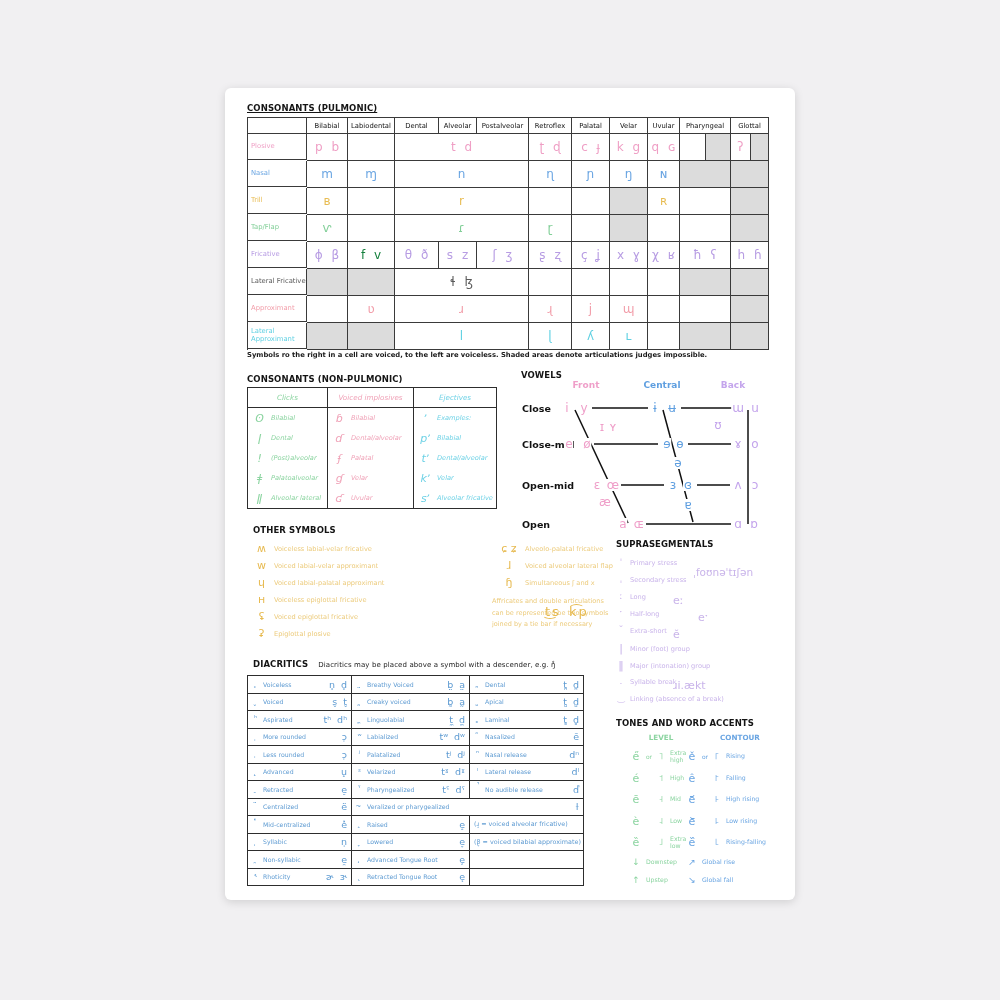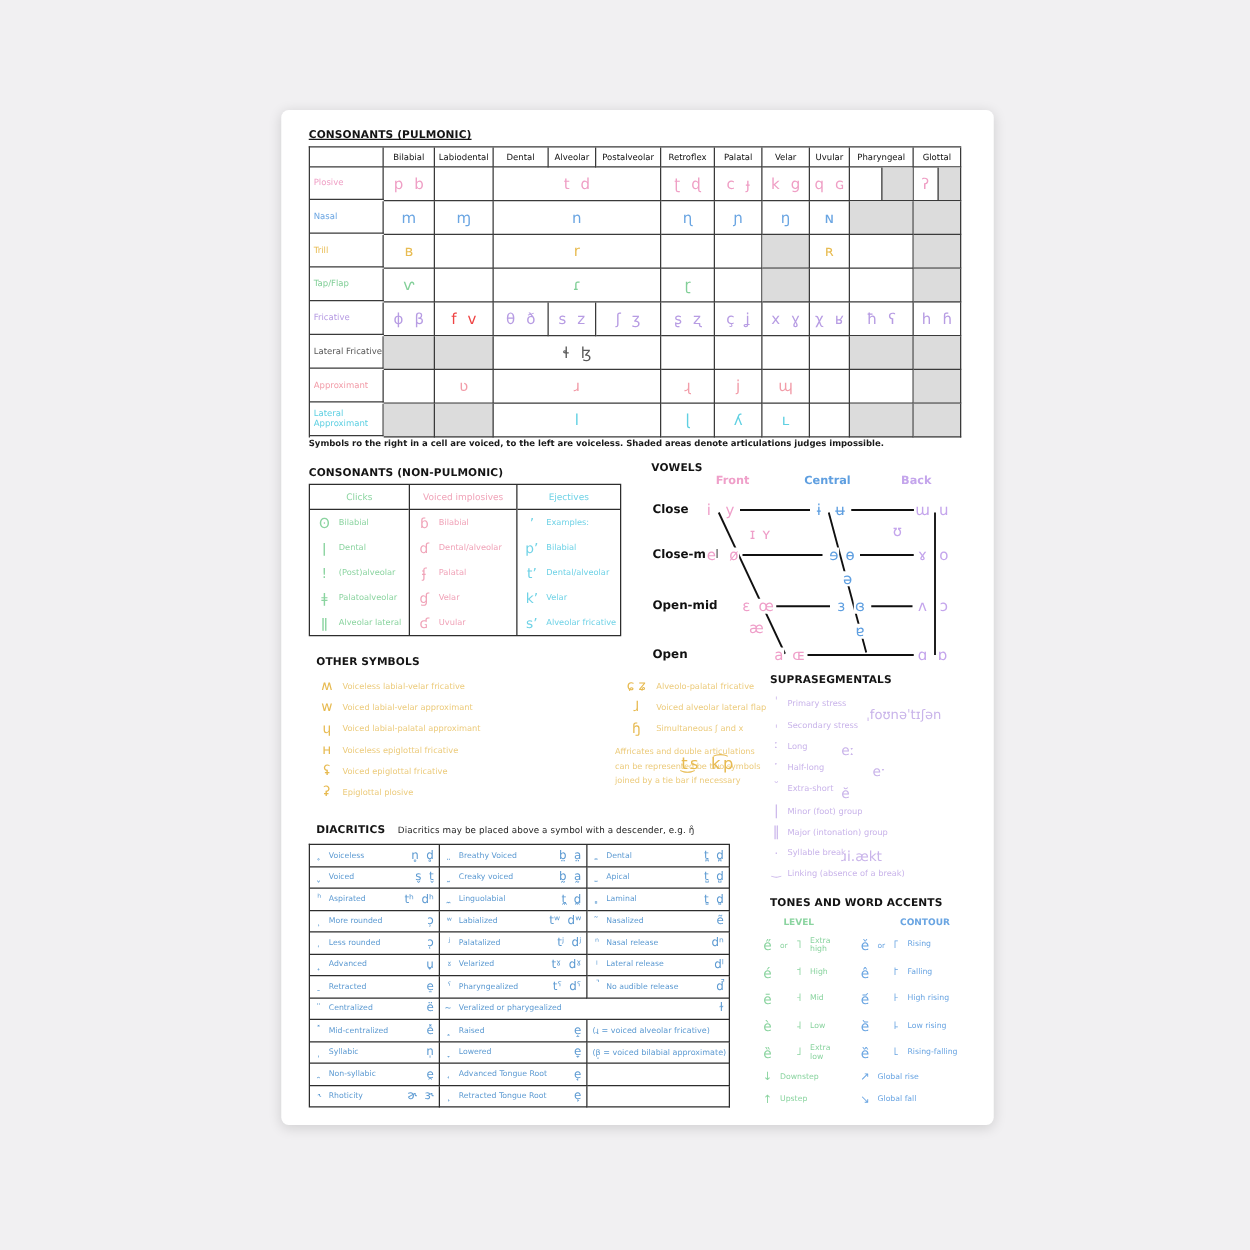--- a/index.html
+++ b/index.html
@@ -29,21 +29,21 @@
   .pc.lbl{justify-content:flex-start;padding-left:3px;box-sizing:border-box;font-size:6.8px;line-height:1.15;}
   .pc .sym{font-size:12px;word-spacing:5px;line-height:1;}
   .pc.shaded{background:#dcdcdc;}
   .halfL{position:absolute;left:0;top:0;width:50%;height:100%;display:flex;align-items:center;justify-content:center;}
   .halfR{position:absolute;right:0;top:0;width:50%;height:100%;background:#dcdcdc;border-left:1px solid #3a3a3a;box-sizing:border-box;}
   #note-voicing{position:absolute;left:22px;top:263px;width:521px;text-align:left;
     font-size:6.8px;font-weight:bold;color:#1a1a1a;}
   
   #nonpulmonic{position:absolute;left:22px;top:299px;width:248px;display:grid;
     grid-template-columns:80px 86px 82px;border-left:1.2px solid #2d2d2d;border-top:1.2px solid #2d2d2d;
-    border-right:1.2px solid #2d2d2d;border-bottom:1.2px solid #2d2d2d;}
+    border-right:1.2px solid #2d2d2d;border-bottom:1.2px solid #2d2d2d;font-style:italic;}
   .npcol{border-right:1px solid #2d2d2d;}
   .npcol:last-child{border-right:none;}
   .nphdr{height:19px;display:flex;align-items:center;justify-content:center;font-size:7.2px;
     border-bottom:1.6px solid #2d2d2d;}
   .nprow{height:20px;display:flex;align-items:center;padding-left:3px;}
   .nprow .s{width:17px;text-align:center;font-size:11px;line-height:1;}
   .nprow .l{font-size:6.6px;margin-left:3px;}
   
   #vowels{position:absolute;left:0;top:0;width:570px;height:812px;pointer-events:none;}
   #vowel-lines{position:absolute;left:0;top:0;}
@@ -190,21 +190,21 @@
         <div class="pc body"></div>
         <div class="pc body shaded"></div>
         <div class="pc body"></div>
         <div class="pc body"></div>
         <div class="pc body shaded"></div>
         <div class="pc body lbl" style="color: rgb(183, 156, 227);">Fricative</div>
         <div class="pc body">
           <span class="sym" style="color: rgb(183, 156, 227);">ɸ β</span>
         </div>
         <div class="pc body">
-          <span class="sym" style="color: #ef4444;">f v</span>
+          <span class="sym" style="color: #15803d;">f v</span>
         </div>
         <div class="pc body">
           <span class="sym" style="color: rgb(183, 156, 227);">θ ð</span>
         </div>
         <div class="pc body">
           <span class="sym" style="color: rgb(183, 156, 227);">s z</span>
         </div>
         <div class="pc body">
           <span class="sym" style="color: rgb(183, 156, 227);">ʃ ʒ</span>
         </div>
@@ -670,21 +670,21 @@
           <div class="dcell" style="width: 118px;">
             <span class="m">&nbsp;̙</span>
             <span class="l">Retracted Tongue Root</span>
             <span class="e">e̙</span>
           </div>
           <div class="dcell" style="width: 114px;"></div>
         </div>
       </div>
     <div class="h" id="h-tones">TONES AND WORD ACCENTS</div>
     <div id="tones">
-        <div class="tcol" style="left: 382px; top: 645px; width: 64px;">
+        <div class="tcol" style="left: 404px; top: 645px; width: 64px;">
           <div class="thdr" style="color: rgb(139, 212, 160); text-align: center;">LEVEL</div>
           <div class="trow" style="color: rgb(139, 212, 160);">
             <span class="ex">e̋</span>
             <span class="or">or</span>
             <span class="mk">˥</span>
             <span class="lb">Extra high</span>
           </div>
           <div class="trow" style="color: rgb(139, 212, 160);">
             <span class="ex">é</span>
             <span class="or"></span>

